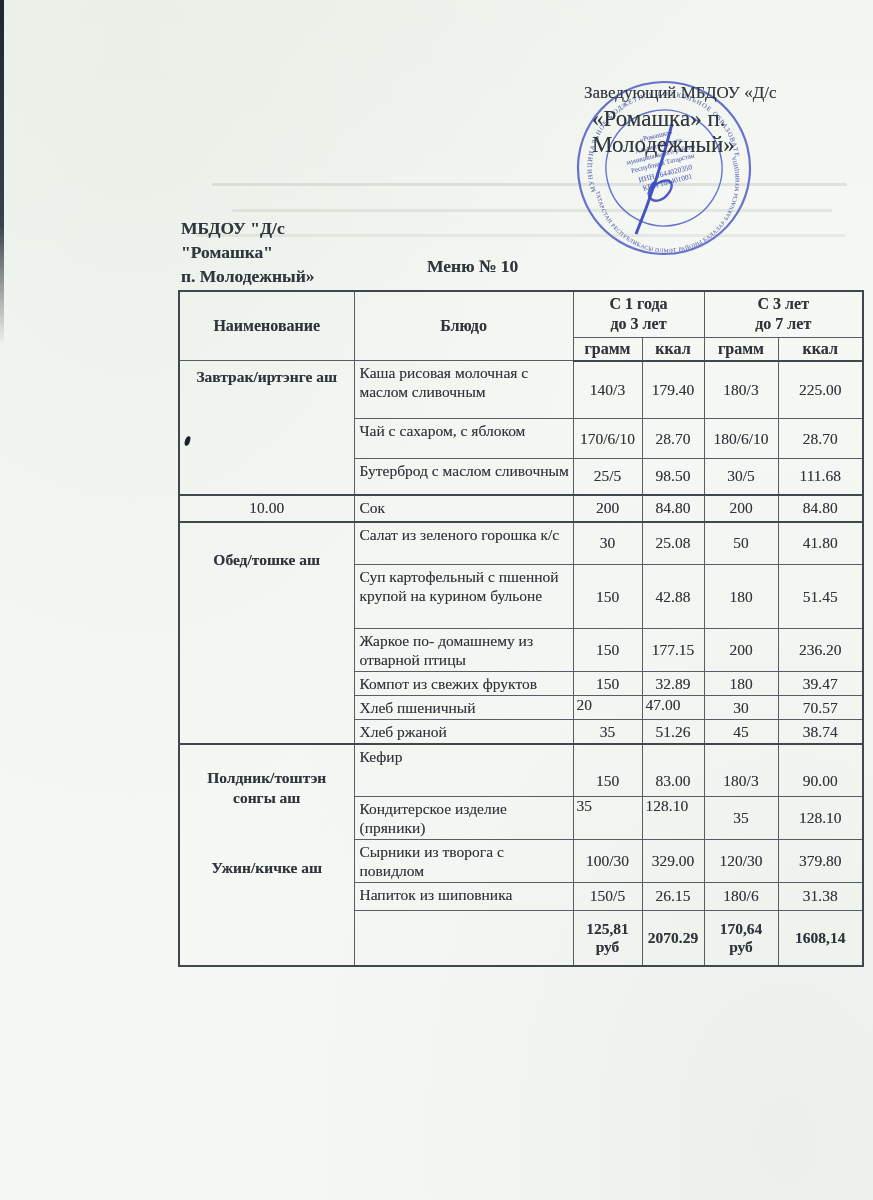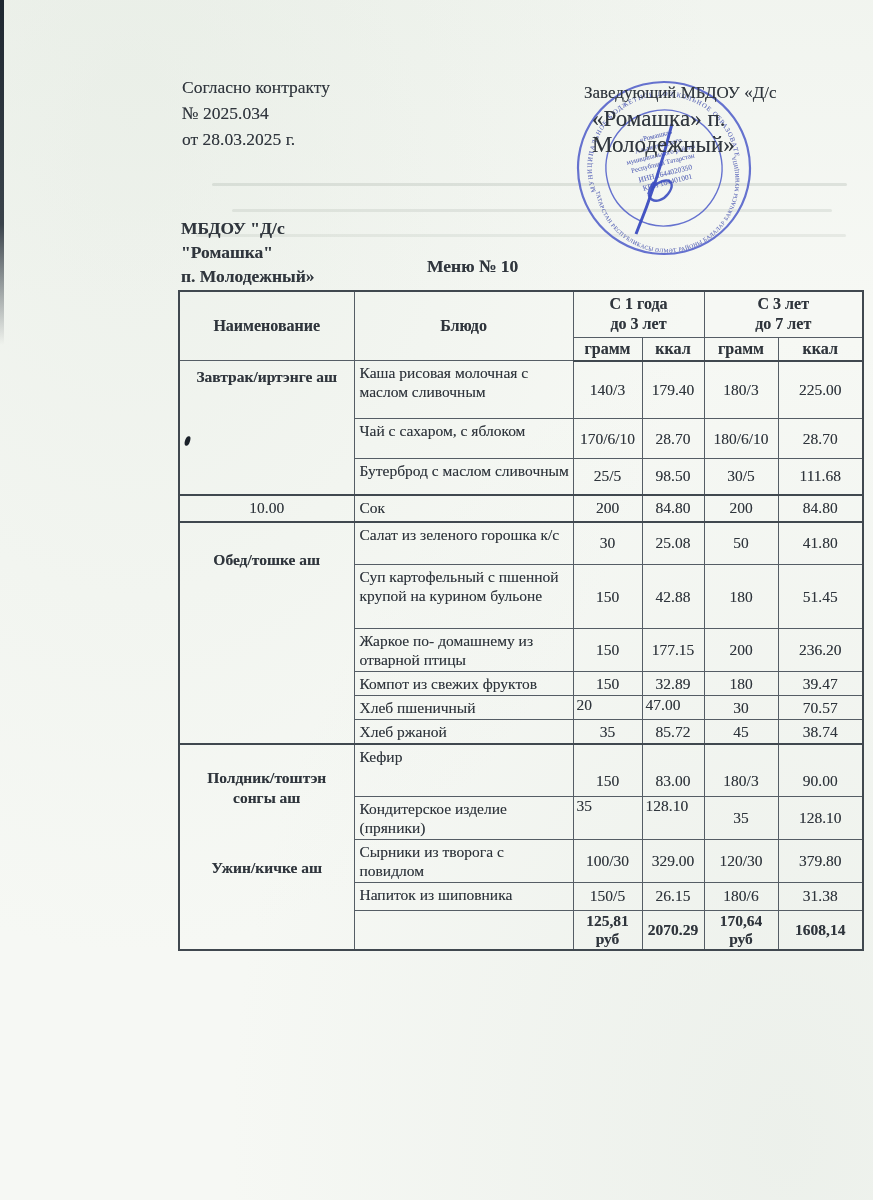--- a/index.html
+++ b/index.html
@@ -85,25 +85,20 @@
       <text x="98" y="77" font-size="7" fill="#4d5bc9" text-anchor="middle">Альметьевского</text>
       <text x="98" y="86" font-size="6.8" fill="#4d5bc9" text-anchor="middle">муниципального района</text>
       <text x="98" y="95" font-size="6.8" fill="#4d5bc9" text-anchor="middle">Республики Татарстан</text>
       <text x="98" y="106" font-size="7.4" fill="#4d5bc9" text-anchor="middle">ИНН 1644020350</text>
       <text x="98" y="115" font-size="7.4" fill="#4d5bc9" text-anchor="middle">КПП 164401001</text>
     </g>
     <path d="M70,164 C84,130 96,94 106,54" stroke="#3b4cc0" stroke-width="3" fill="none" opacity="0.95"></path>
     <path d="M82,124 c12,-20 32,-16 20,0 c-10,13 -28,6 -14,-12" stroke="#3b4cc0" stroke-width="2.4" fill="none" opacity="0.9"></path>
   </svg>
 
-  <div class="txt contract">
-    <div>Согласно контракту</div>
-    <div>№ 2025.034</div>
-    <div>от 28.03.2025 г.</div>
-  </div>
 
   <div class="txt ap1">Заведующий МБДОУ «Д/с</div>
   <div class="txt ap2">«Ромашка» п. Молодежный»</div>
 
   <div class="txt org">
     <div>МБДОУ "Д/с</div>
     <div>"Ромашка"</div>
     <div>п. Молодежный»</div>
   </div>
 
@@ -201,21 +196,21 @@
       <tr style="height:23px">
         <td class="dish">Хлеб пшеничный</td>
         <td class="val tl">20</td>
         <td class="val tl">47.00</td>
         <td class="val">30</td>
         <td class="val">70.57</td>
       </tr>
       <tr style="height:23px">
         <td class="dish">Хлеб ржаной</td>
         <td class="val">35</td>
-        <td class="val">85.72</td>
+        <td class="val">51.26</td>
         <td class="val">45</td>
         <td class="val">38.74</td>
       </tr>
       <tr class="sec" style="height:52px">
         <td rowspan="5" class="label-cell">
           <div class="lbl lbl-poldnik">Полдник/тоштэн сонгы аш</div>
           <div class="lbl lbl-uzhin">Ужин/кичке аш</div>
         </td>
         <td class="dish">Кефир</td>
         <td class="val vb">150</td>
@@ -237,21 +232,21 @@
         <td class="val">120/30</td>
         <td class="val">379.80</td>
       </tr>
       <tr style="height:28px">
         <td class="dish">Напиток из шиповника</td>
         <td class="val">150/5</td>
         <td class="val">26.15</td>
         <td class="val">180/6</td>
         <td class="val">31.38</td>
       </tr>
-      <tr class="totals" style="height:40px">
+      <tr class="totals" style="height:56px">
         <td class="dish"></td>
         <td class="val">125,81 руб</td>
         <td class="val">2070.29</td>
         <td class="val">170,64 руб</td>
         <td class="val">1608,14</td>
       </tr>
     </tbody>
   </table>
 
   <div class="ink-dot"></div>

